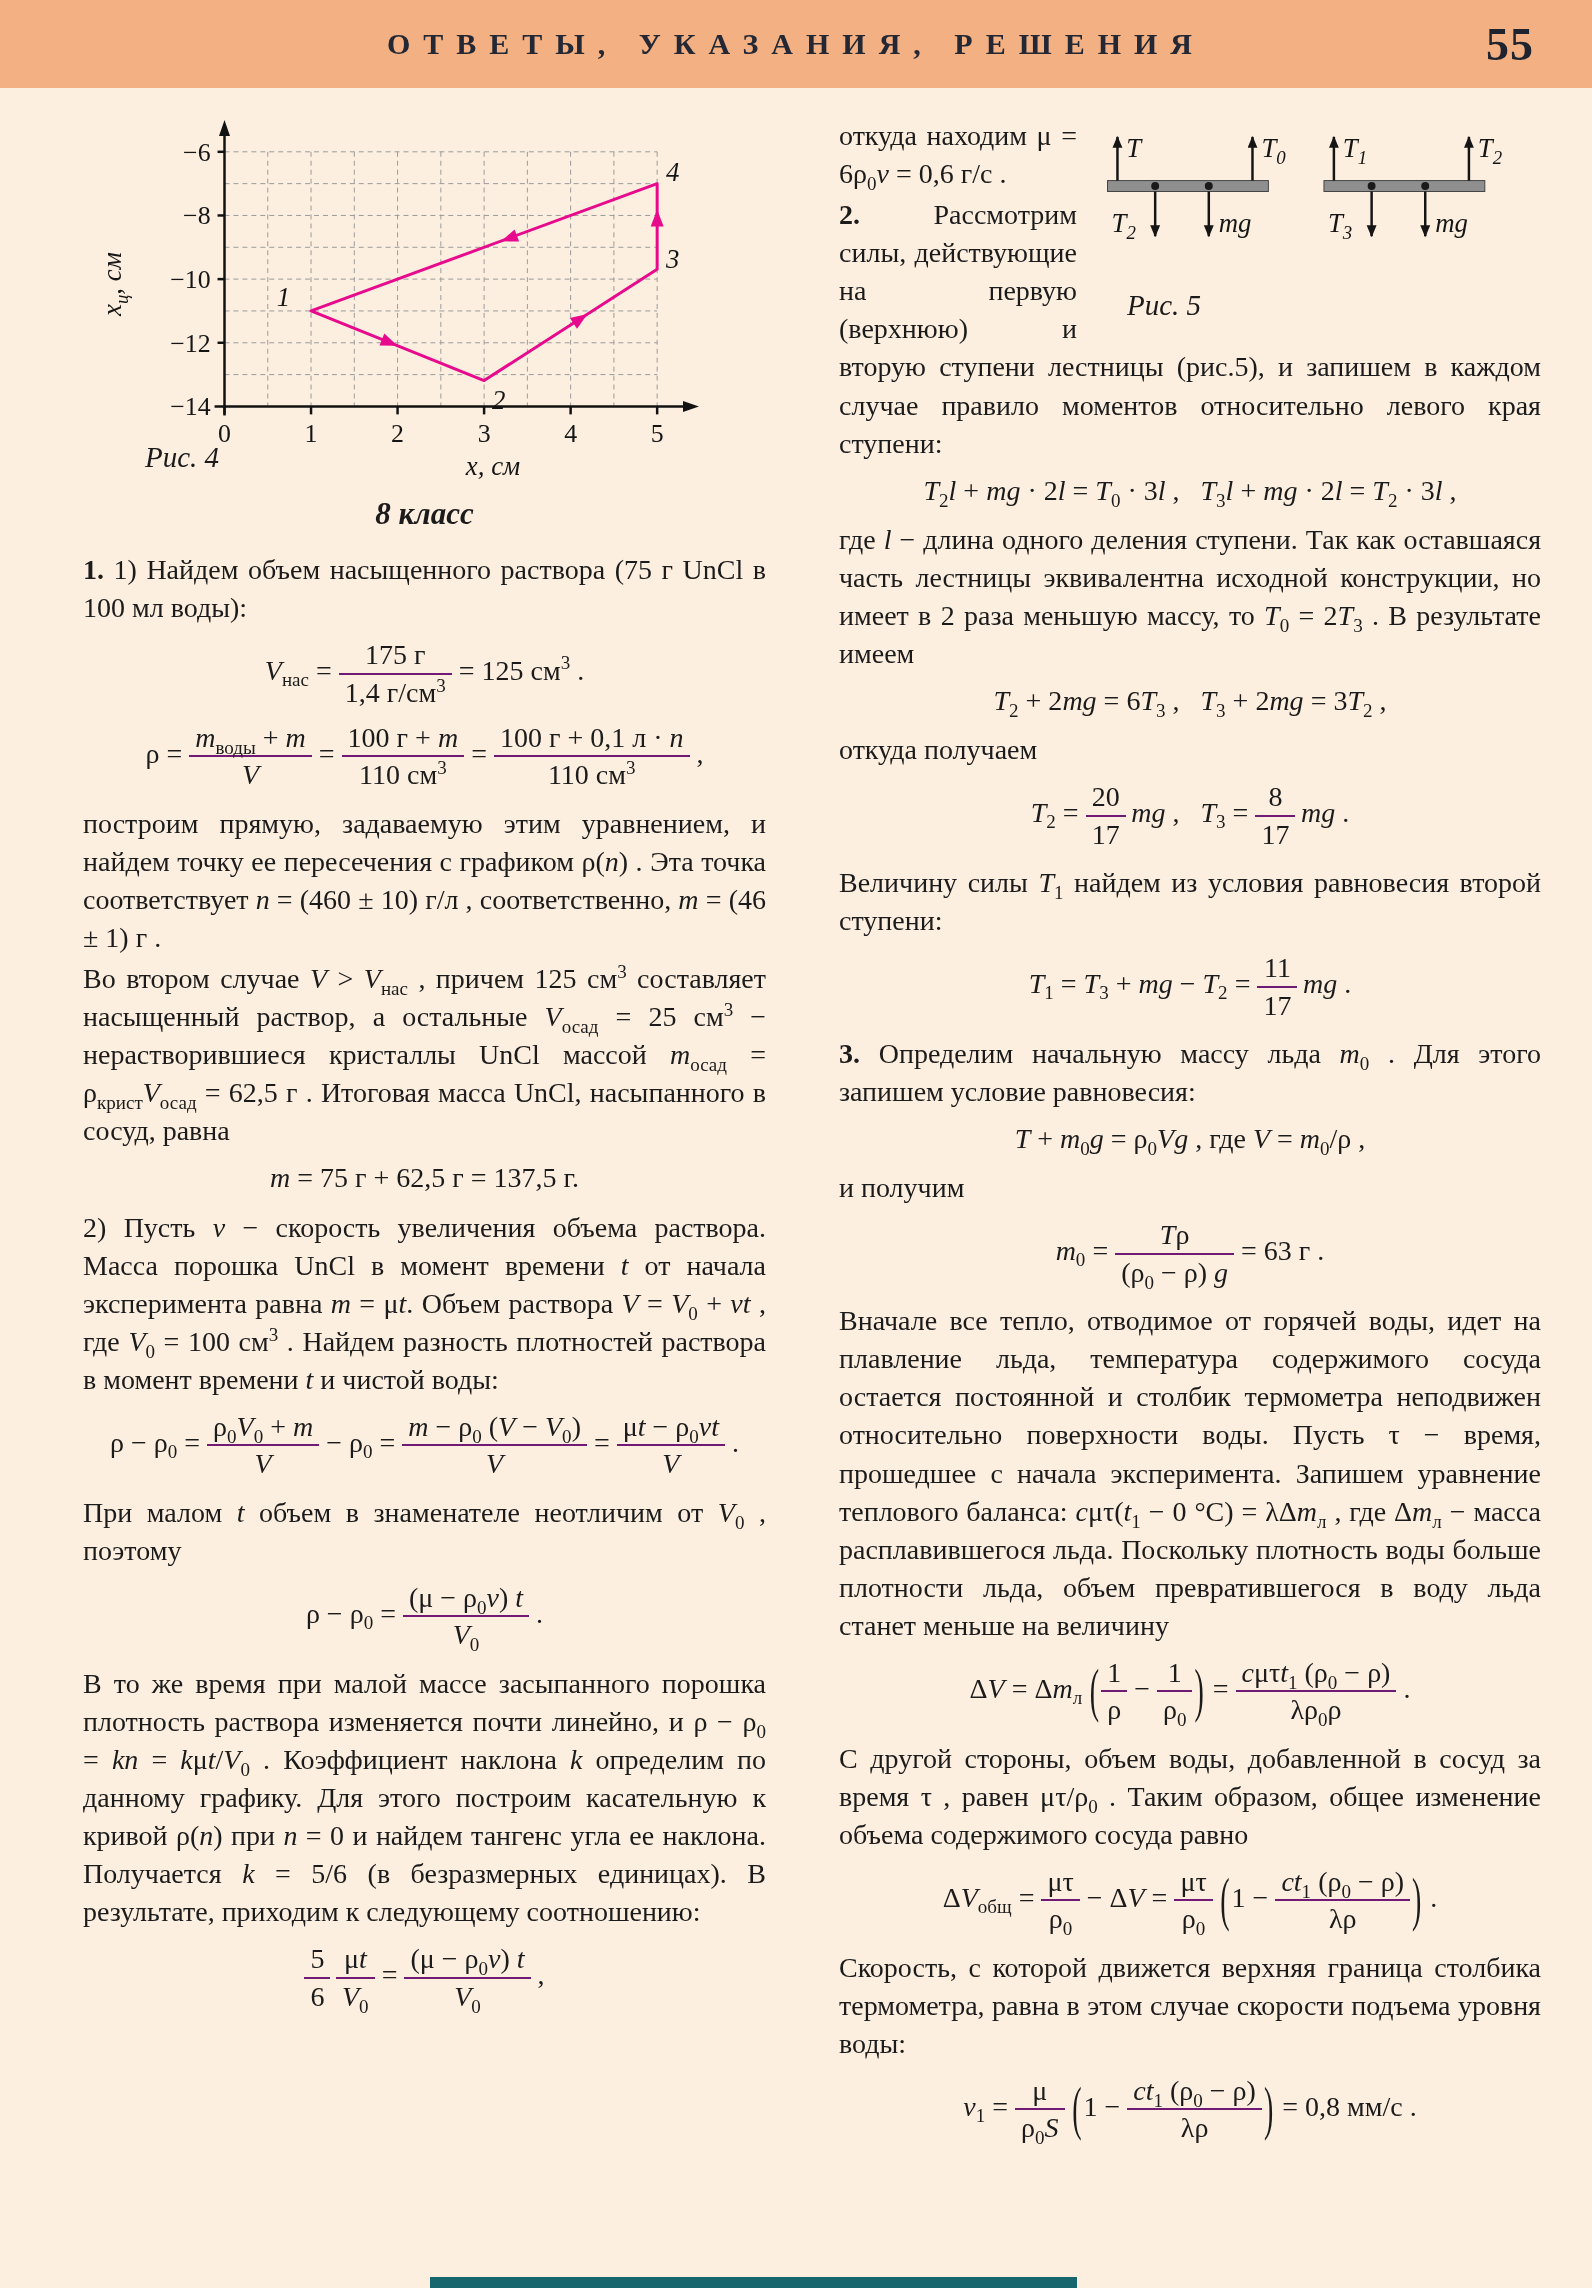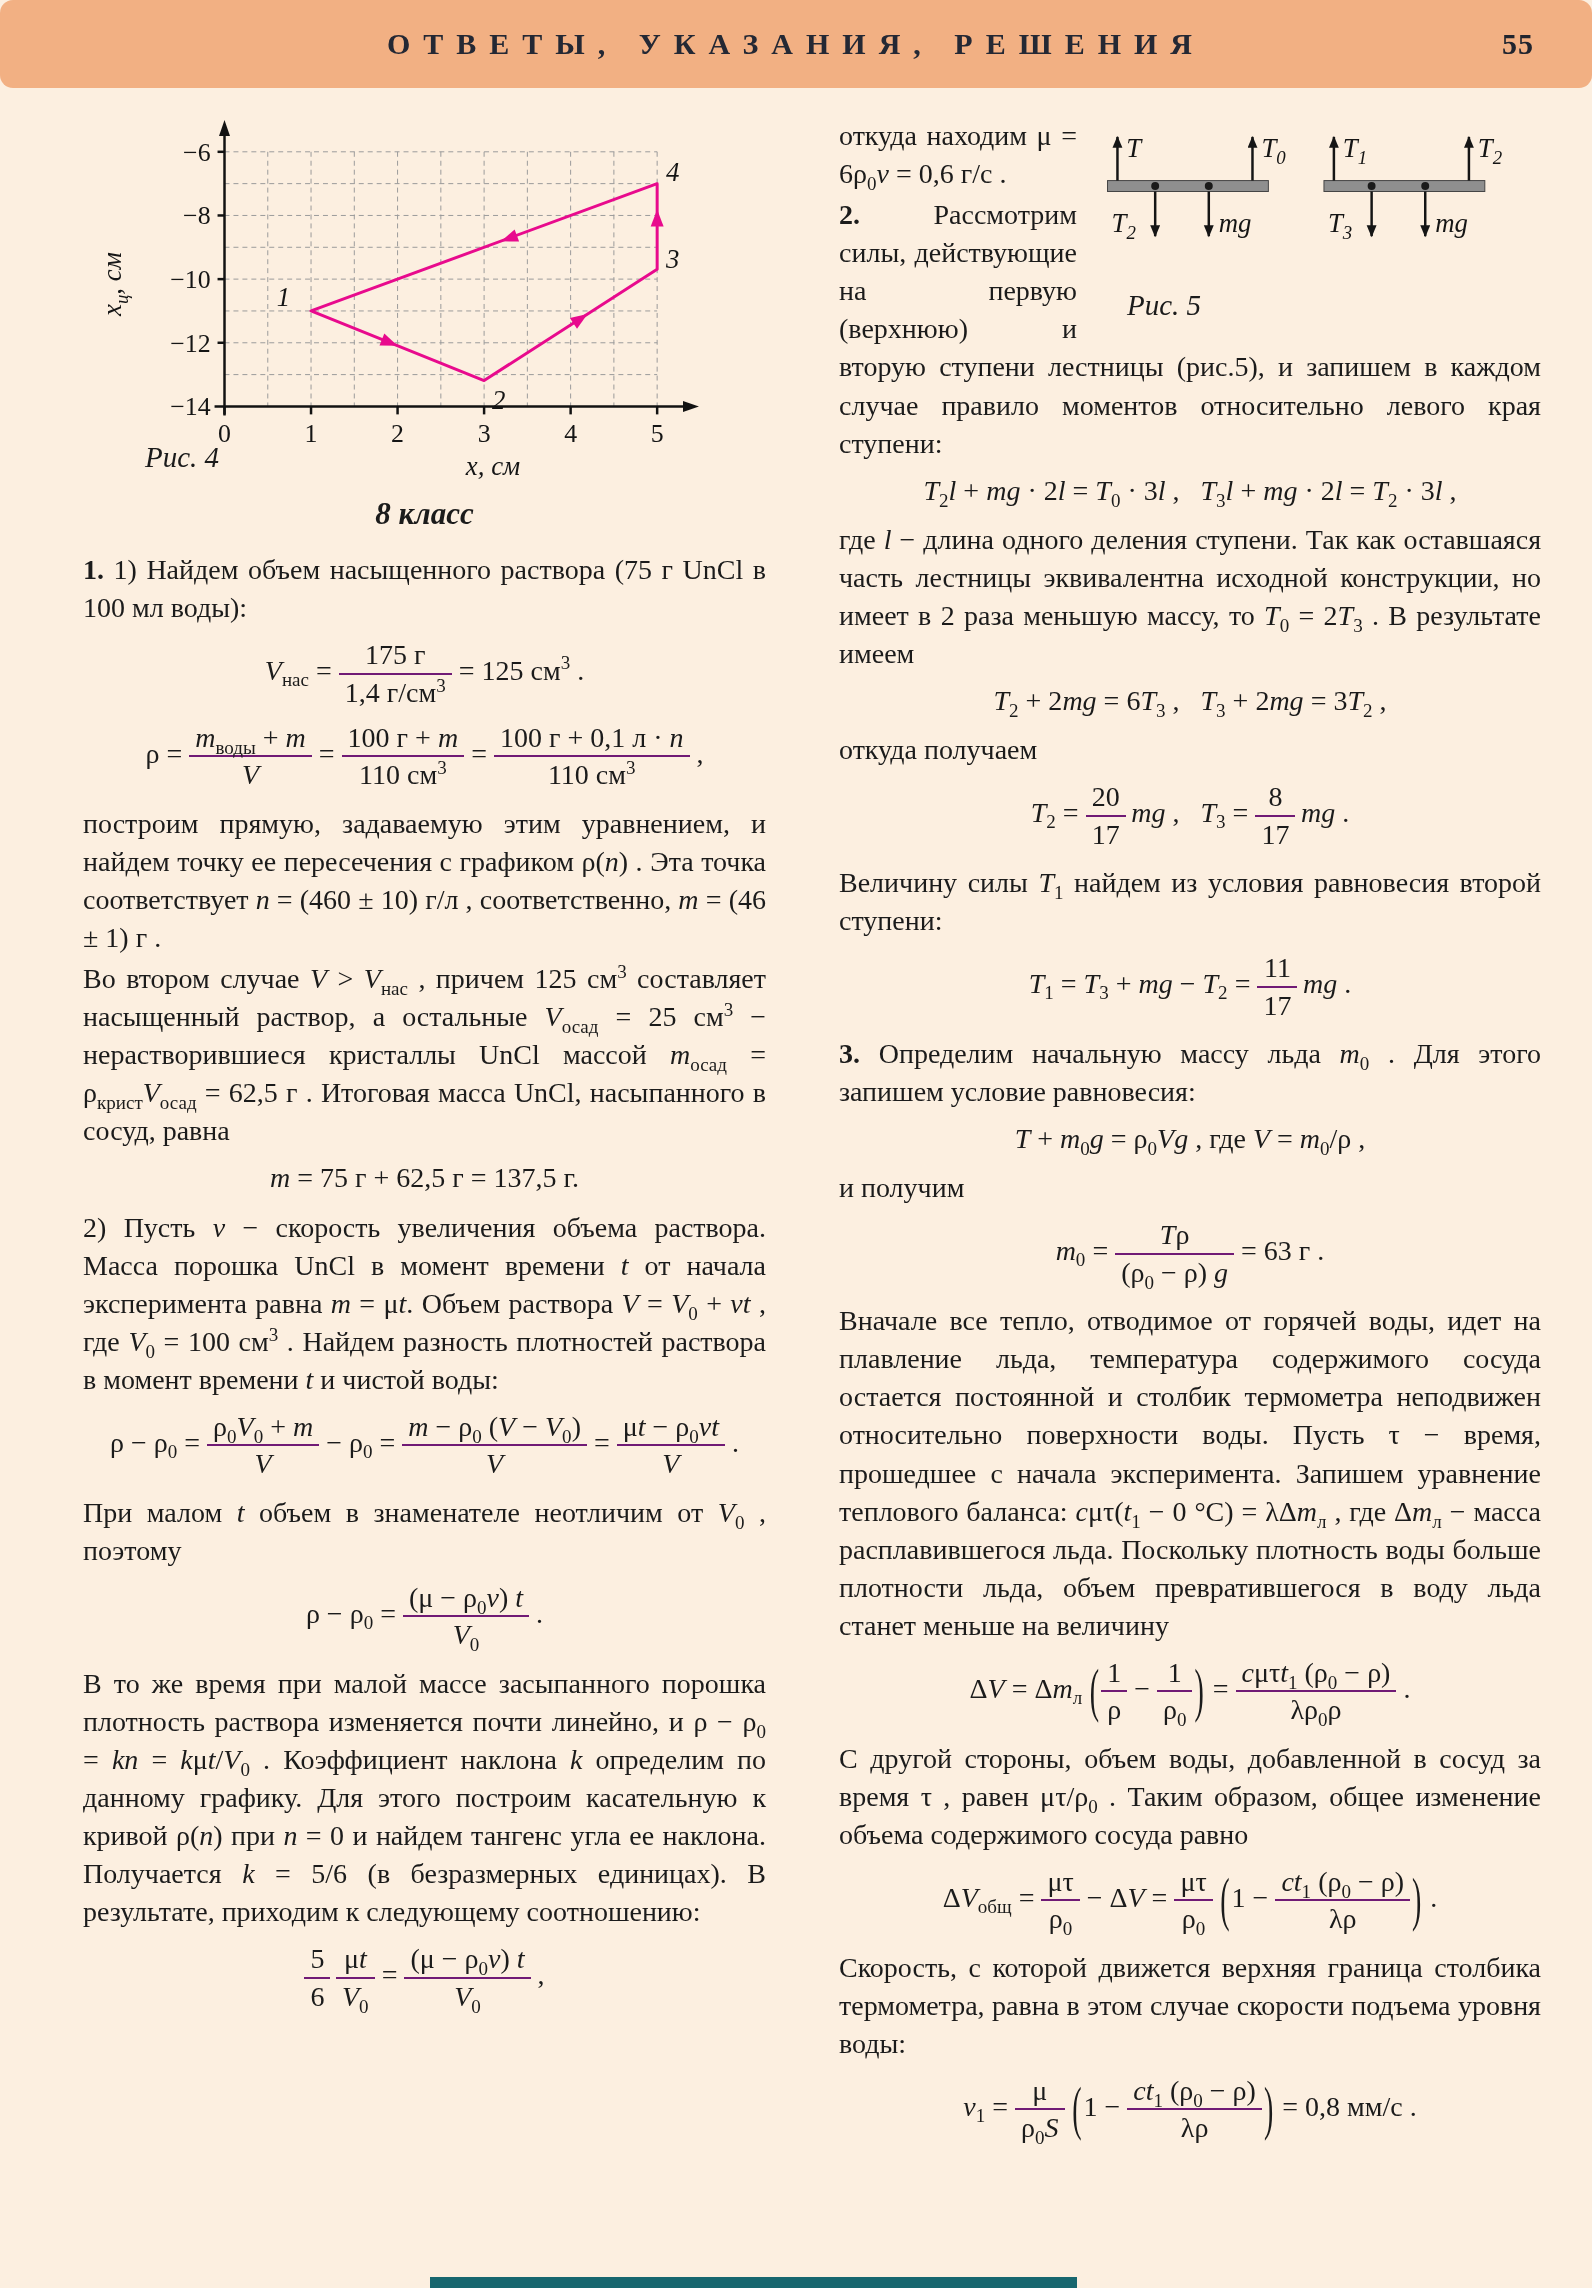--- a/index.html
+++ b/index.html
@@ -3,28 +3,28 @@
 <meta charset="utf-8">
 <style>
   html,body{margin:0;padding:0;}
   body{
     width:1592px;height:2289px;position:relative;overflow:hidden;
     background:#fcefe0;color:#1b1b1b;
     font-family:"Liberation Serif",serif;
   }
   .header{
     position:absolute;top:0;left:0;width:1592px;height:88px;
-    background:#f2b083;display:flex;align-items:center;justify-content:center;border-radius:13px;
+    background:#f2b083;display:flex;align-items:center;justify-content:center;
   }
   .header-title{
     font-weight:bold;font-size:30px;letter-spacing:13px;color:#242834;
   }
   .pagenum{
     position:absolute;right:58px;top:50%;transform:translateY(-50%);
-    font-size:30px;font-weight:bold;color:#20242e;letter-spacing:1px;
+    font-size:46px;font-weight:bold;color:#20242e;letter-spacing:1px;
   }
   .col{position:absolute;top:117px;text-align:justify;font-size:28px;line-height:1.36;}
   .col-left{left:83px;width:683px;}
   .col-right{left:839px;width:702px;}
   .col p{margin:0 0 3px 0;}
   .formula{text-align:center;margin:12px 0 14px;line-height:1.15;}
   .fr{display:inline-block;vertical-align:middle;text-align:center;line-height:1.12;}
   .fr .nu{display:block;padding:0 6px 2px;border-bottom:2px solid #701a75;}
   .fr .de{display:block;padding:2px 6px 0;}
   .bp{display:inline-block;vertical-align:middle;transform:scaleY(2.1);padding:0 2px;}

